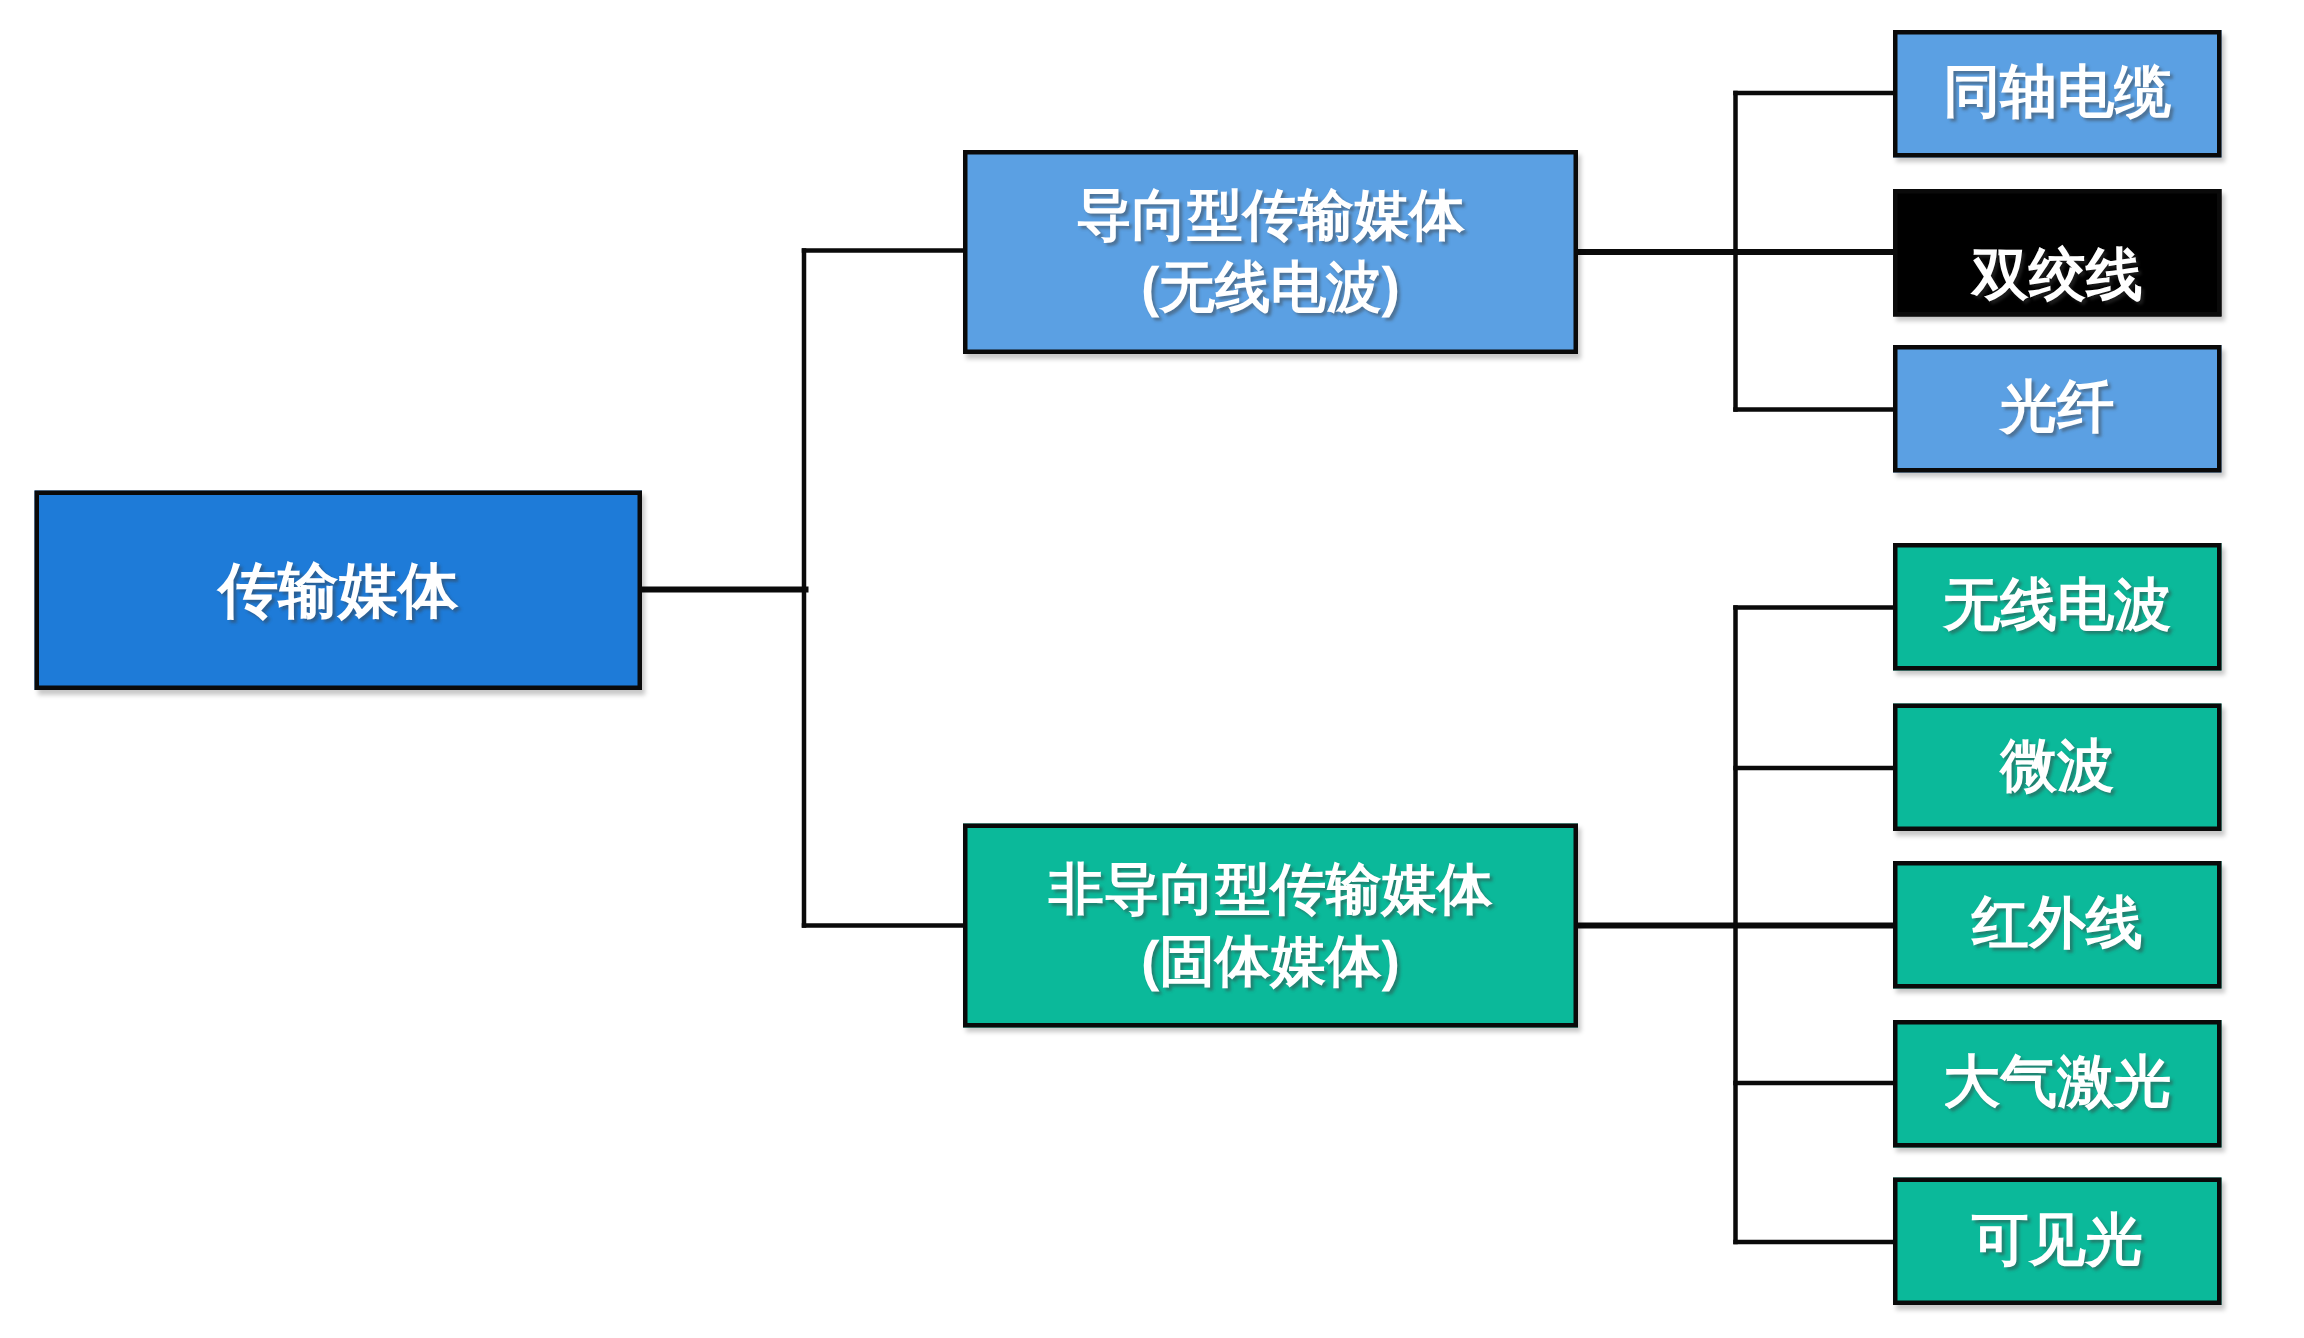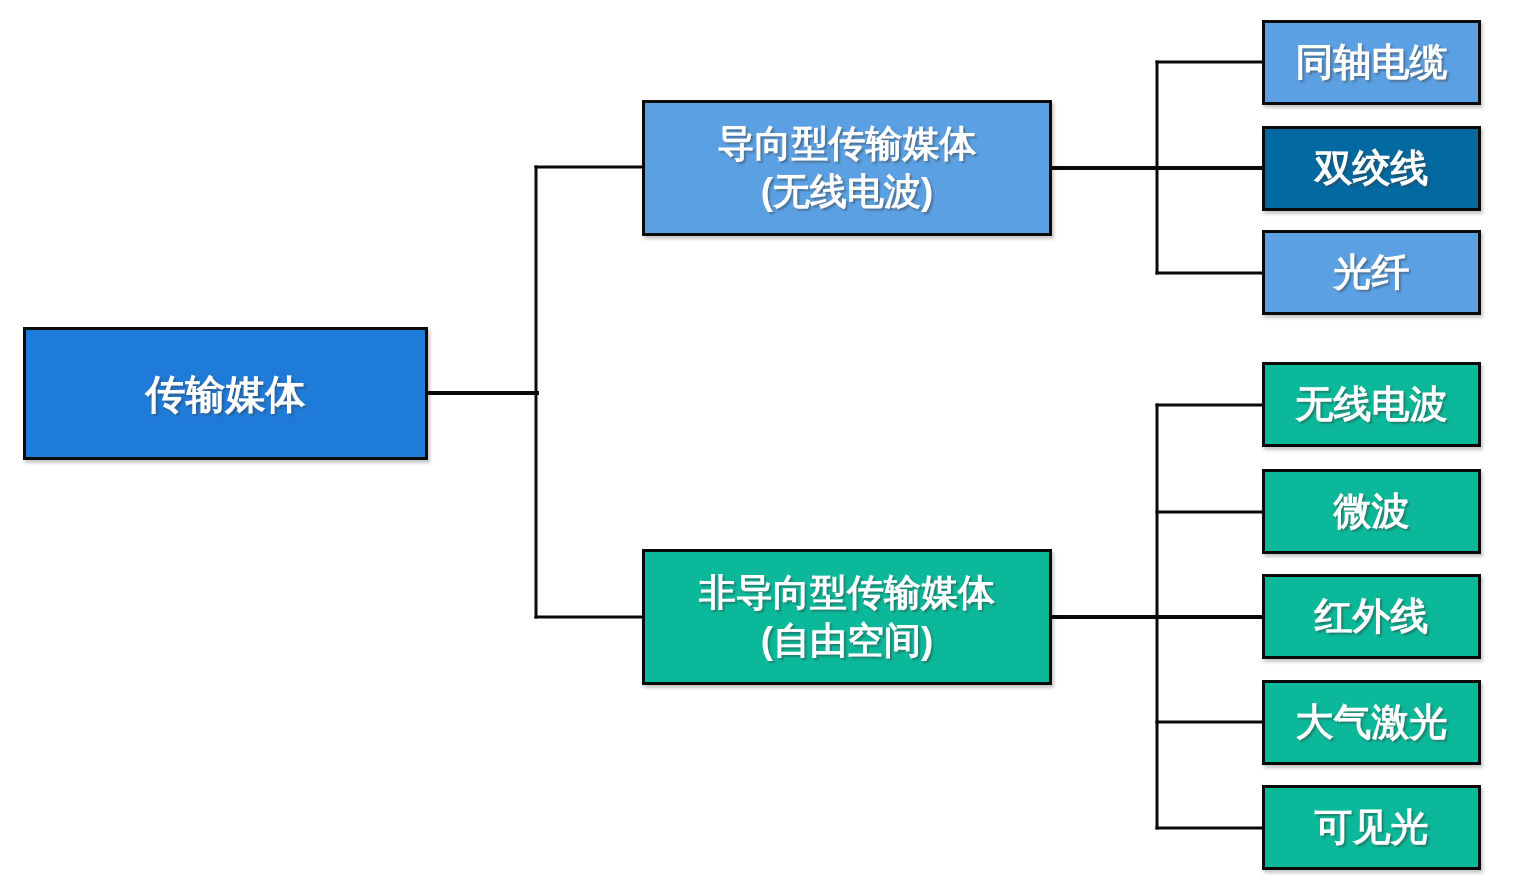--- a/index.html
+++ b/index.html
@@ -93,27 +93,27 @@
     <span>传输媒体</span>
   </div>
 
   <div class="node node-branch guided" style="background-color: rgb(91, 160, 227);">
     <span>导向型传输媒体</span>
     <span>(无线电波)</span>
   </div>
 
   <div class="node node-branch unguided" style="background-color: rgb(11, 185, 154);">
     <span>非导向型传输媒体</span>
-    <span>(自由空间)</span>
+    <span>(固体媒体)</span>
   </div>
 
   <div class="node node-leaf leaf-b0" style="background-color: rgb(91, 160, 227);">
     <span>同轴电缆</span>
   </div>
-  <div class="node node-leaf leaf-b1" style="background-color: #0369a1;">
+  <div class="node node-leaf leaf-b1" style="background-color: #000000; justify-content: flex-end;">
     <span>双绞线</span>
   </div>
   <div class="node node-leaf leaf-b2" style="background-color: rgb(91, 160, 227);">
     <span>光纤</span>
   </div>
 
   <div class="node node-leaf leaf-g0" style="background-color: rgb(11, 185, 154);">
     <span>无线电波</span>
   </div>
   <div class="node node-leaf leaf-g2" style="background-color: rgb(11, 185, 154);">

